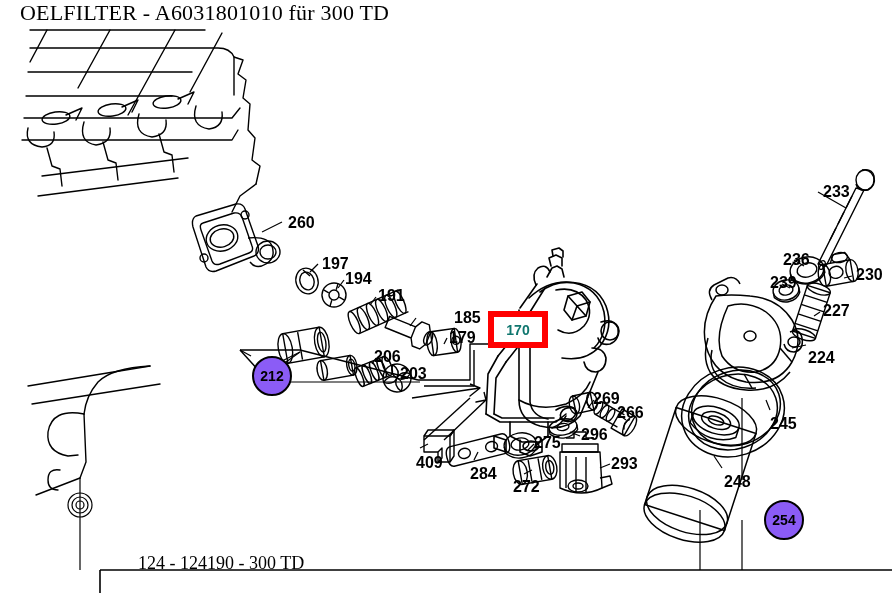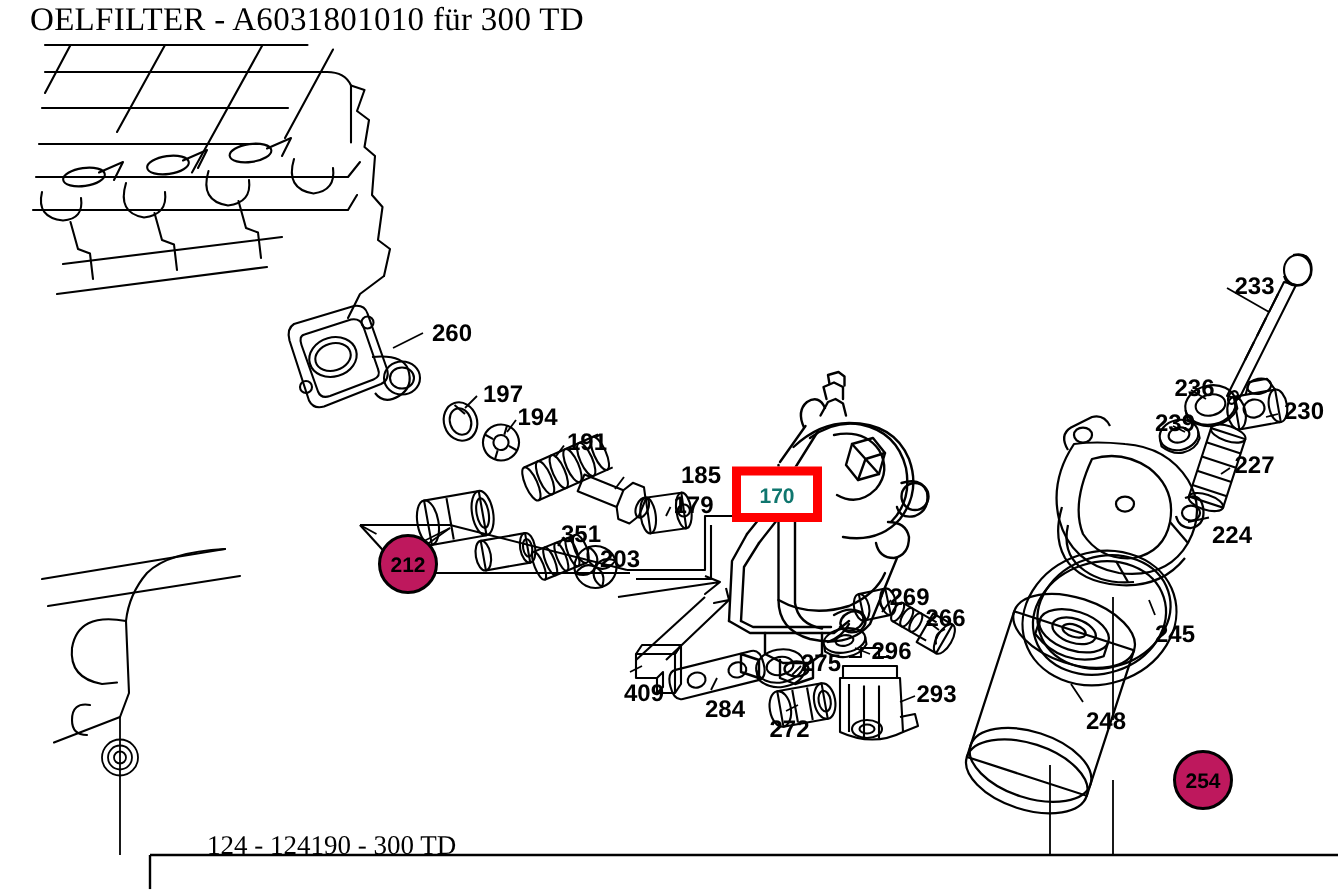--- a/index.html
+++ b/index.html
@@ -53,21 +53,21 @@
   .circle-label {
     position: absolute;
     font-family: "Liberation Sans", sans-serif;
     font-weight: bold;
     font-size: 14px;
     color: #000000;
     width: 40px;
     height: 40px;
     border: 2px solid #000000;
     border-radius: 50%;
-    background: #be185d;
+    background: #8b5cf6;
     display: flex;
     align-items: center;
     justify-content: center;
     box-sizing: border-box;
   }
   #highlight-box {
     position: absolute;
     box-sizing: border-box;
     background: #ffffff;
   }
@@ -419,42 +419,42 @@
 
   </svg>
 
   <div id="parts-labels-layer">
     <div class="part-label" style="left:288px; top:215px;">260</div>
     <div class="part-label" style="left:322px; top:256px;">197</div>
     <div class="part-label" style="left:345px; top:271px;">194</div>
     <div class="part-label" style="left:378px; top:288px;">191</div>
     <div class="part-label" style="left:418px; top:310px;margin-left:36px;">185</div>
     <div class="part-label" style="left:449px; top:330px;">179</div>
-    <div class="part-label" style="left:374px; top:349px;">351</div>
+    <div class="part-label" style="left:374px; top:349px;">206</div>
     <div class="part-label" style="left:400px; top:366px;">203</div>
     <div class="part-label" style="left:416px; top:455px;">409</div>
     <div class="part-label" style="left:470px; top:466px;">284</div>
     <div class="part-label" style="left:513px; top:479px;">272</div>
     <div class="part-label" style="left:534px; top:435px;">275</div>
     <div class="part-label" style="left:581px; top:427px;">296</div>
     <div class="part-label" style="left:593px; top:391px;">269</div>
     <div class="part-label" style="left:617px; top:405px;">266</div>
     <div class="part-label" style="left:611px; top:456px;">293</div>
     <div class="part-label" style="left:823px; top:184px;">233</div>
     <div class="part-label" style="left:783px; top:252px;">236</div>
     <div class="part-label" style="left:770px; top:275px;">239</div>
     <div class="part-label" style="left:856px; top:267px;">230</div>
     <div class="part-label" style="left:823px; top:303px;">227</div>
     <div class="part-label" style="left:808px; top:350px;">224</div>
     <div class="part-label" style="left:770px; top:416px;">245</div>
     <div class="part-label" style="left:724px; top:474px;">248</div>
   </div>
 
   <div class="circle-label" style="left:252px; top:356px;">212</div>
-  <div class="circle-label" style="left:782px; top:500px;">254</div>
+  <div class="circle-label" style="left:764px; top:500px;">254</div>
 
   <div id="highlight-box" style="left: 488px; top: 311px; width: 60px; height: 37px; border: 6px solid rgb(255, 0, 0);">
     <div class="hl-inner">170</div>
   </div>
 
   <div class="caption-text">124 - 124190 - 300 TD</div>
 
 </div>
 
 </body></html>

